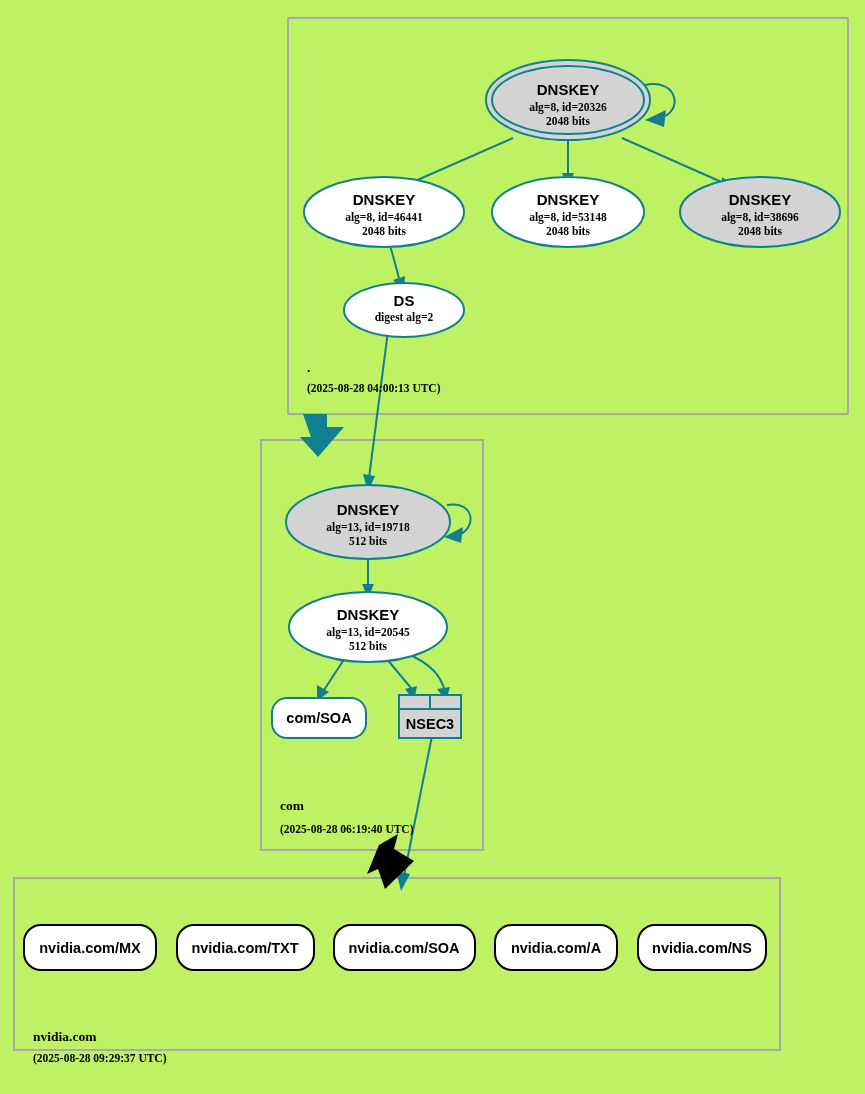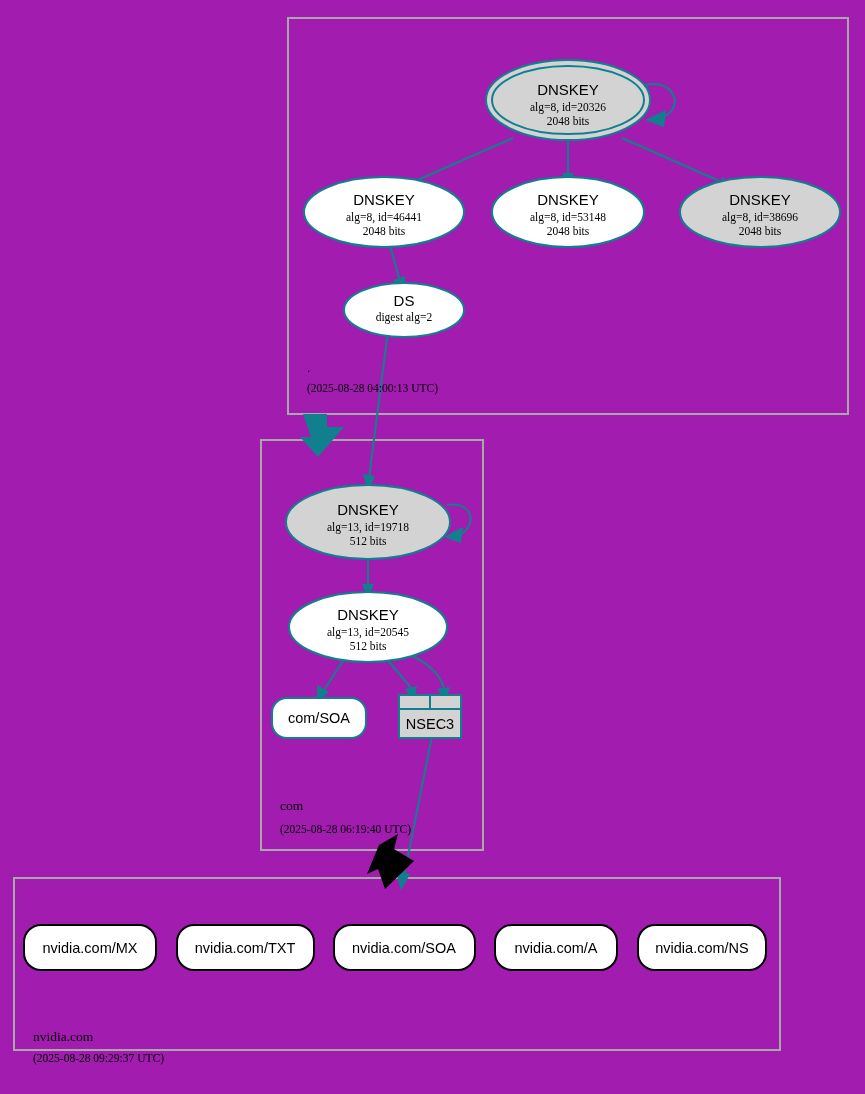--- a/index.html
+++ b/index.html
@@ -5,23 +5,24 @@
 <style>
   html, body {
     margin: 0;
     padding: 0;
     background: #ffffff;
   }
   #stage {
     position: relative;
     width: 865px;
     height: 1094px;
-    background: #a21caf;
+    background: #bef264;
     font-family: "Liberation Sans", sans-serif;
     overflow: hidden;
+    font-weight: bold;
   }
   #graph-svg {
     position: absolute;
     left: 0;
     top: 0;
     width: 865px;
     height: 1094px;
   }
   .zone-box {
     fill: none;

